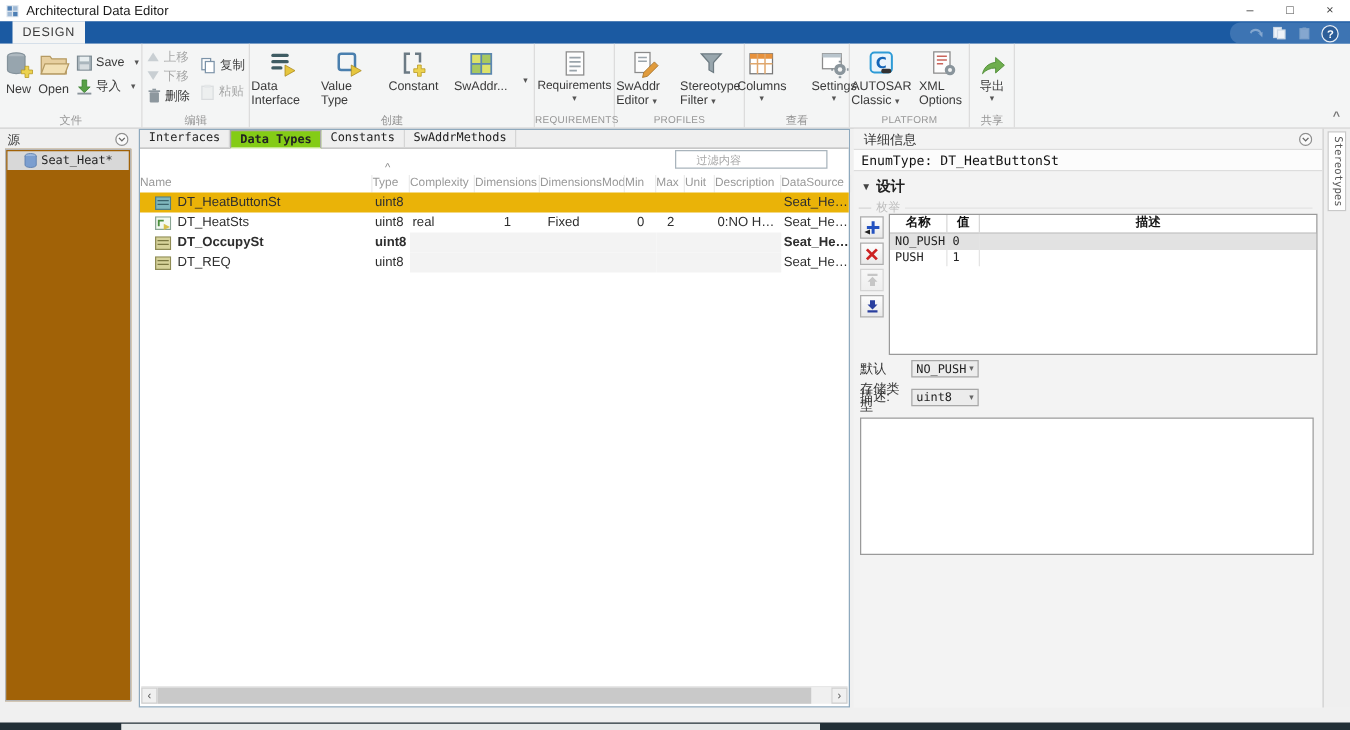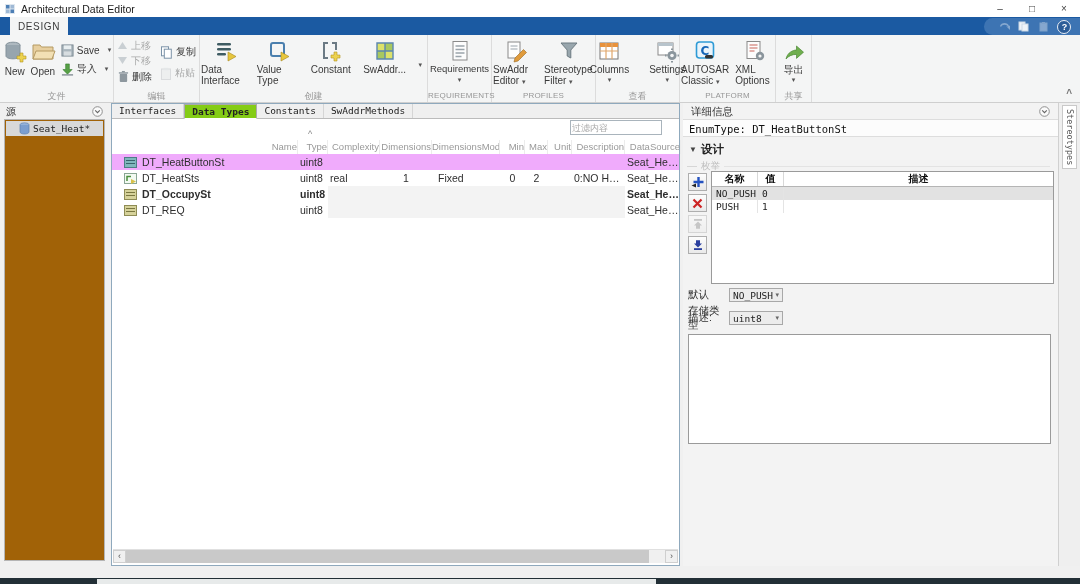--- a/index.html
+++ b/index.html
@@ -44,37 +44,37 @@
   .sbcollapse{position:absolute;right:7px;top:3px;}
   .sbbox{position:absolute;left:4px;top:16px;width:101px;height:442px;background:#a16207;border:1px solid #b5b5b5;box-sizing:border-box;}
   .sbitem{margin:1px;height:15px;background:#d8d8d8;display:flex;align-items:center;gap:3px;padding-left:13px;}
   .sbitem span{font-family:"DejaVu Sans Mono",monospace;font-size:9.5px;color:#222;}
   .center{position:absolute;left:111px;top:103px;width:569px;height:463px;background:#fff;border:1px solid #8fa9bd;box-sizing:border-box;}
   .tabbar{position:absolute;top:0;left:0;right:0;height:14px;background:#efefef;border-bottom:1px solid #bbb;display:flex;}
   .tab{font-family:"DejaVu Sans Mono",monospace;font-size:9.5px;color:#222;padding:0 7px;line-height:14px;
        border-right:1px solid #d5d5d5;cursor:default;}
   .tab.sel{background:#84cc16;border:1px solid #aaa;border-bottom:1px solid #fff;margin-bottom:-1px;font-weight:bold;}
   .filter{position:absolute;top:16px;right:17px;width:88px;height:13px;border:1px solid #a9b4bc;font-size:9px;
-          font-family:"Liberation Sans",sans-serif;color:#333;padding:0 1px;outline:none;margin-left:24px;}
+          font-family:"Liberation Sans",sans-serif;color:#333;padding:0 16px;outline:none;margin-left:24px;}
   .filter::placeholder{color:#a8a8a8;}
   .sortcaret{position:absolute;left:196px;top:25px;font-size:9px;color:#888;}
   .thead,.trow{position:absolute;left:0;right:0;display:grid;
     grid-template-columns:186px 30px 52px 52px 68px 25px 23px 24px 53px 56px;}
   .thead{top:36px;height:14px;}
-  .thead .c{font-size:9.5px;color:#999;text-align:right;line-height:14px;border-right:1px solid #ececec;
+  .thead .c{font-size:9.5px;color:#999;text-align:left;line-height:14px;border-right:1px solid #ececec;
             overflow:hidden;white-space:nowrap;}
   .trow{height:16px;}
   .trow .c{font-size:10.5px;color:#2e2e2e;line-height:16px;white-space:nowrap;overflow:hidden;text-overflow:ellipsis;}
   .trow .c0{display:flex;align-items:center;gap:5px;padding-left:12px;}
   .trow .c1,.trow .c2{padding-left:2px;}
   .trow .c3,.trow .c5,.trow .c6,.trow .c7{text-align:center;}
   .trow .c4{padding-left:6px;}
   .trow .c8{padding-left:2px;}
   .trow .c9{padding-left:2px;}
-  .trow.sel{background:#f0abfc;}
+  .trow.sel{background:#eab308;}
   .trow .c.dim{background:#f3f3f3;}
   .r0{top:50px;} .r1{top:66px;} .r2{top:82px;font-weight:bold;} .r3{top:98px;}
   .hscroll{position:absolute;left:1px;right:1px;top:445px;height:13px;display:flex;align-items:stretch;border-top:1px solid #e0e0e0;}
   .sarrow{width:13px;background:#f0f0f0;border:1px solid #cfcfcf;box-sizing:border-box;font-size:9px;color:#555;
           text-align:center;line-height:11px;}
   .strack{flex:1;background:#f0f0f0;position:relative;}
   .sthumb{position:absolute;left:0;top:0;bottom:0;width:97%;background:#c9c9c9;}
   
   .details{position:absolute;left:683px;top:103px;width:375px;height:463px;background:#f3f3f3;}
   .dtitle{position:absolute;left:8px;top:2px;font-size:10.5px;color:#333;}

